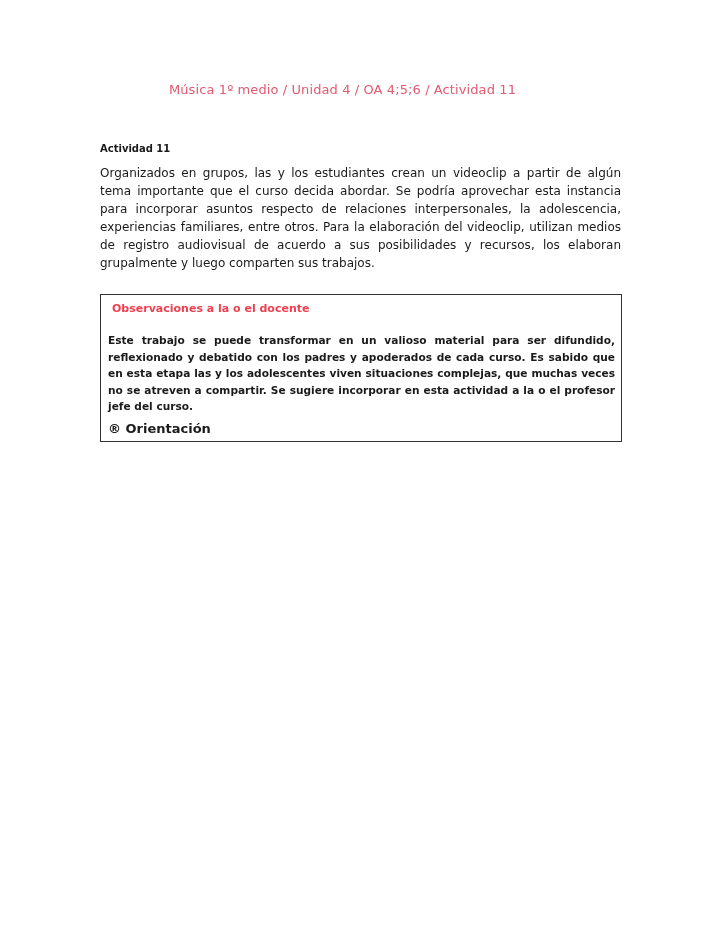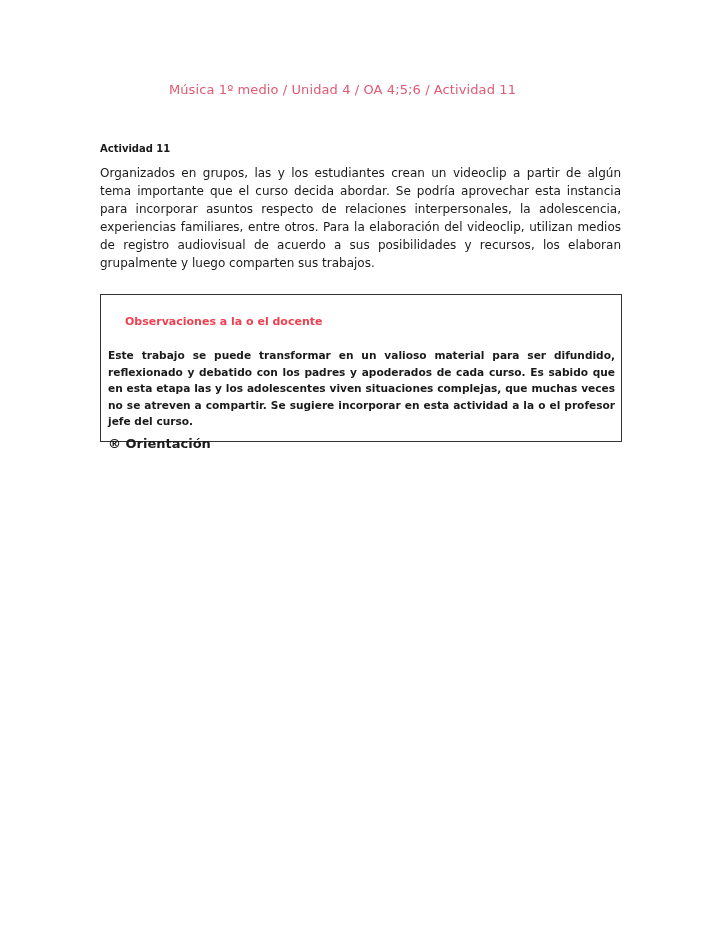--- a/index.html
+++ b/index.html
@@ -49,21 +49,21 @@
       left: 100px;
       width: 507px;
       border: 1.5px solid #333333;
       padding: 2px 6px 8px 7px;
       height: 136px;
     }
     .obs-title {
       font-size: 11px;
       font-weight: bold;
       color: #f04050;
-      margin: 17px;
+      margin: 4px;
       line-height: 16px;
     }
     .obs-body {
       font-size: 10.6px;
       line-height: 16.6px;
       text-align: justify;
       margin: 15px 0 0 0;
       font-weight: bold;
     }
     .obs-footer {

